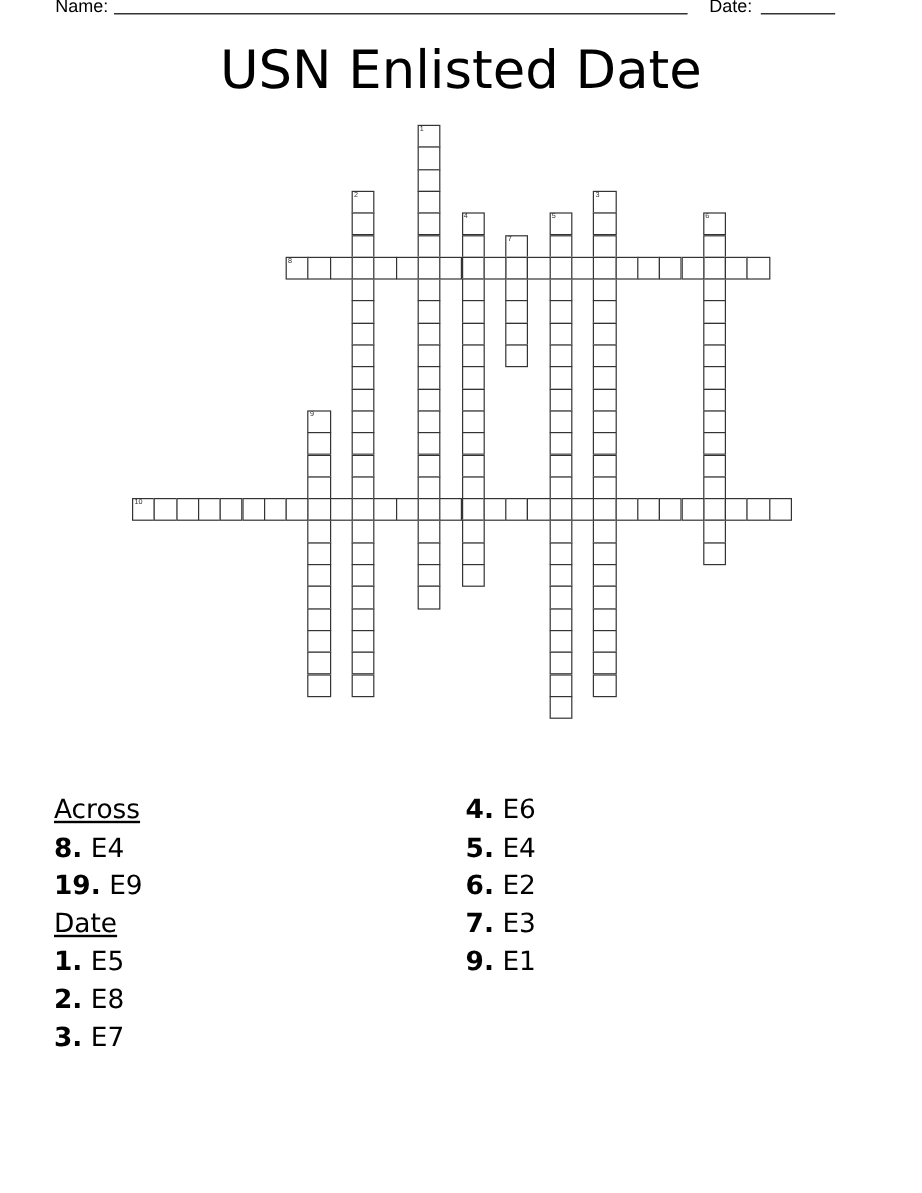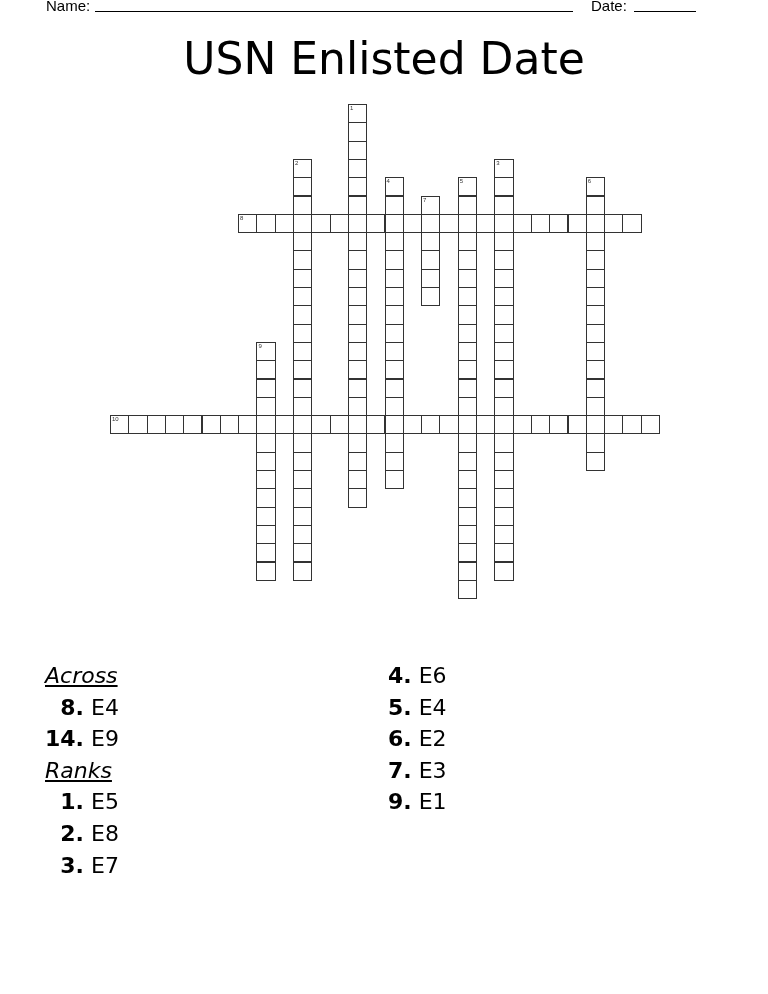--- a/index.html
+++ b/index.html
@@ -9,22 +9,22 @@
   .header-line .name-blank { position:absolute; left:49px; top:0; width:478px; height:14px; border-bottom:1px solid #000; }
   .header-line .date-label { position:absolute; left:545px; top:0; }
   .header-line .date-blank { position:absolute; left:588px; top:0; width:62px; height:14px; border-bottom:1px solid #000; }
   .title { position:absolute; top:33px; left:0; width:768px; text-align:center; font-family:"DejaVu Sans", sans-serif; font-size:44px; font-weight:normal; letter-spacing:0px; }
   .grid { position:absolute; left:0; top:0; width:768px; height:640px; }
   .cell { position:absolute; box-sizing:border-box; border:1px solid #333; background:#fff; }
   .cell .num { position:absolute; left:1px; top:0px; font-size:6px; line-height:7px; color:#333; font-family:"Liberation Sans", sans-serif; }
   .clues { position:absolute; top:660px; font-family:"DejaVu Sans", sans-serif; font-size:22px; line-height:31.6px; }
   .clues.left { left:45px; }
   .clues.right { left:388px; }
-  .clue-heading { text-decoration:underline; display:block;font-style:italic; }
-  .clue { display:block; white-space:nowrap;text-align:right; }
+  .clue-heading { text-decoration:underline; display:block; }
+  .clue { display:block; white-space:nowrap; }
   .clue .cnum { font-weight:bold; }
 </style>
 </head>
 <body>
 
 <div class="header-line">
   <span class="name-label">Name:</span>
   <span class="name-blank"></span>
   <span class="date-label">Date:</span>
   <span class="date-blank"></span>
@@ -232,22 +232,22 @@
     <div class="cell" style="left: 549.2px; top: 415.1px; width: 19.3px; height: 19.3px;"></div>
     <div class="cell" style="left: 567.5px; top: 415.1px; width: 19.3px; height: 19.3px;"></div>
     <div class="cell" style="left: 604.1px; top: 415.1px; width: 19.3px; height: 19.3px;"></div>
     <div class="cell" style="left: 622.4px; top: 415.1px; width: 19.3px; height: 19.3px;"></div>
     <div class="cell" style="left: 640.7px; top: 415.1px; width: 19.3px; height: 19.3px;"></div>
   </div>
 
 <div class="clues left">
   <span class="clue-heading">Across</span>
   <span class="clue"><span class="cnum">8.</span> <span>E4</span></span>
-  <span class="clue"><span class="cnum">14.</span> <span>E9</span></span>
-  <span class="clue-heading">Ranks</span>
+  <span class="clue"><span class="cnum">19.</span> <span>E9</span></span>
+  <span class="clue-heading">Date</span>
   <span class="clue"><span class="cnum">1.</span> <span>E5</span></span>
   <span class="clue"><span class="cnum">2.</span> <span>E8</span></span>
   <span class="clue"><span class="cnum">3.</span> <span>E7</span></span>
 </div>
 
 <div class="clues right">
   <span class="clue"><span class="cnum">4.</span> <span>E6</span></span>
   <span class="clue"><span class="cnum">5.</span> <span>E4</span></span>
   <span class="clue"><span class="cnum">6.</span> <span>E2</span></span>
   <span class="clue"><span class="cnum">7.</span> <span>E3</span></span>

